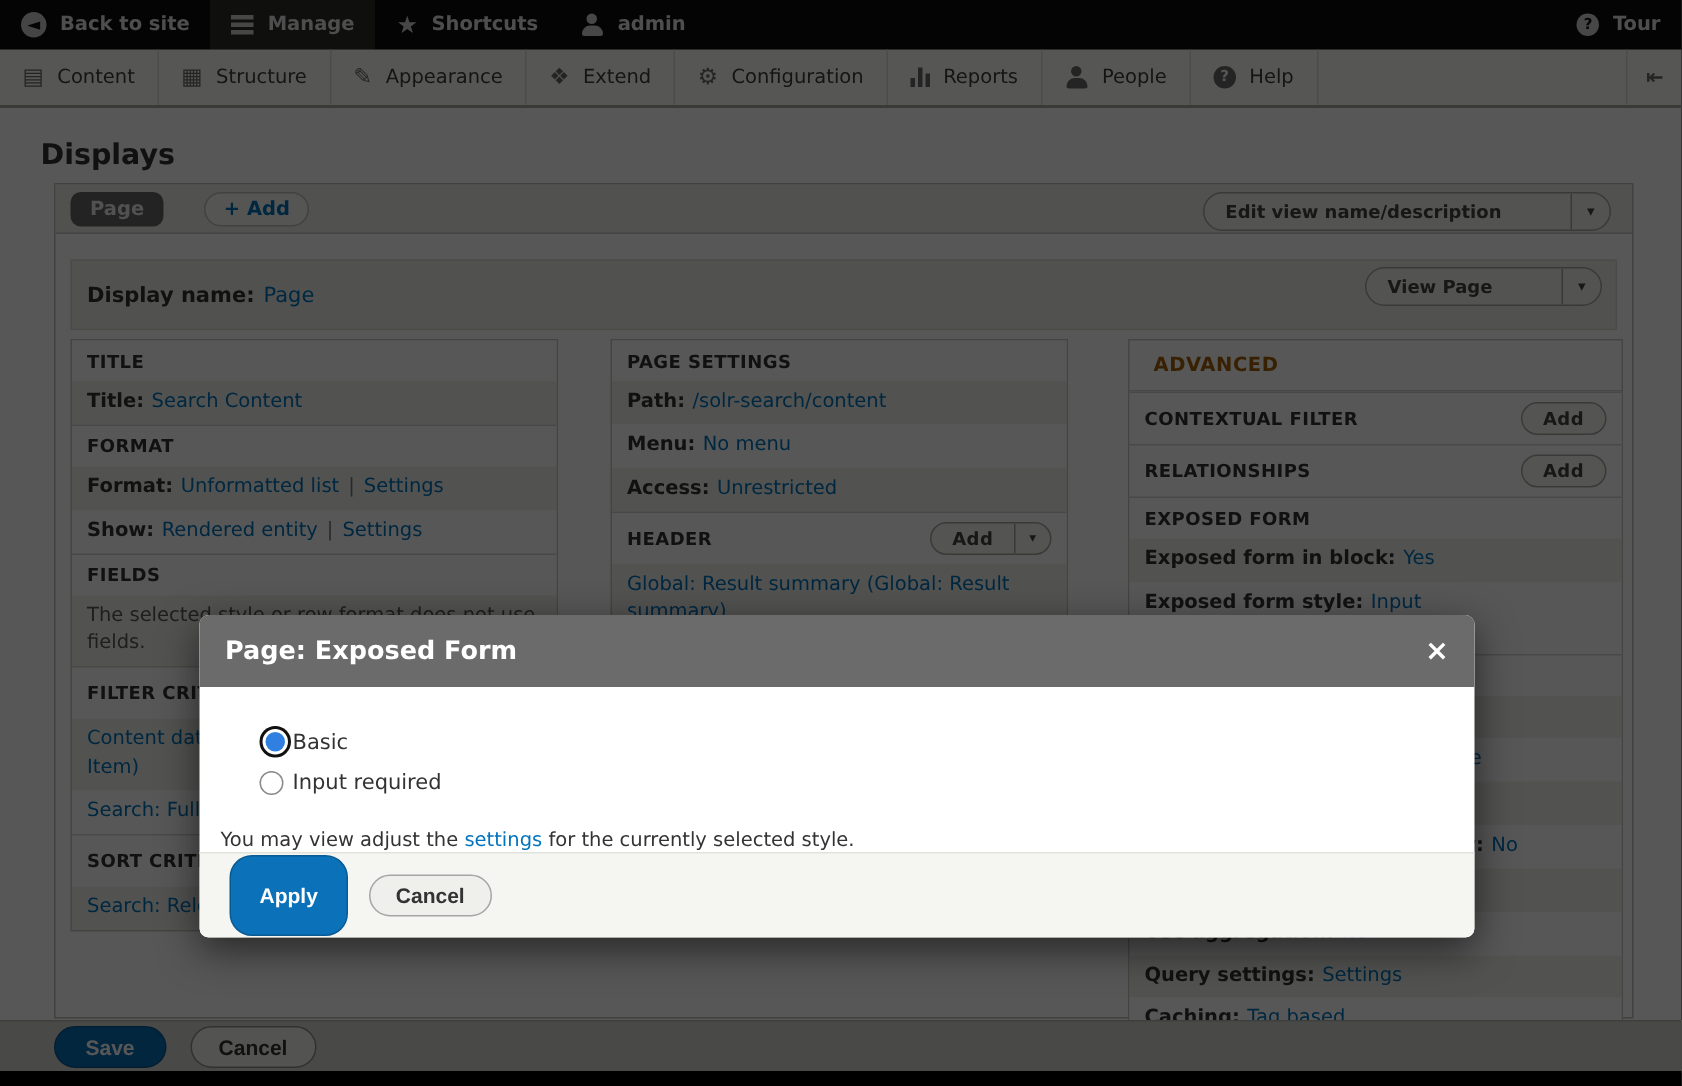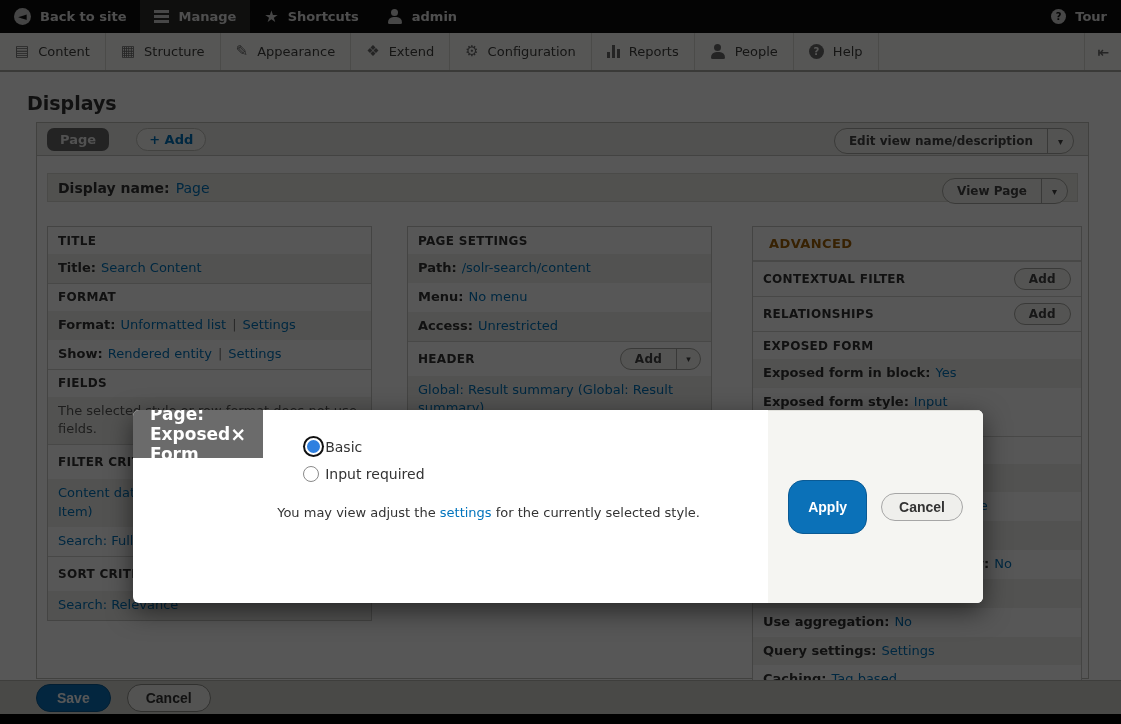--- a/index.html
+++ b/index.html
@@ -30,25 +30,25 @@
   .tray-right{margin-left:auto;display:flex;align-items:center;padding:0 12px;border-left:1px solid #dcdcd7;color:#6b6b6b;font-size:14px;font-weight:bold;cursor:pointer;}
 
   
   .content{position:absolute;top:72px;left:0;right:0;height:642px;background:#ffffff;color:#333;}
   .page-title{position:absolute;left:27px;top:20px;font-size:19px;font-weight:bold;color:#333;margin:0;}
 
   .views-container{position:absolute;left:36px;top:50px;width:1053px;height:557px;border:1px solid #bfbfba;background:#fff;box-sizing:border-box;}
   .tabs-row{height:33px;background:#ececea;border-bottom:1px solid #c5c5c0;position:relative;padding:5px 10px 0;box-sizing:border-box;}
   .tab-page{display:inline-block;background:#666;color:#ededed;padding:4px 13px;border-radius:7px;font-size:13px;font-weight:bold;cursor:pointer;}
   .btn-add-display{display:inline-block;margin-left:22px;background:#f9f9f7;border:1px solid #c0c0bb;border-radius:12px;color:#0074bd;font-weight:bold;font-size:13px;padding:3px 12px;cursor:pointer;}
-  .split-btn{position:absolute;display:inline-flex;align-items:stretch;background:#f4f4f1;border:1px solid #a8a8a3;border-radius:14px;overflow:hidden;font-size:12px;font-weight:bold;color:#444;cursor:pointer;}
+  .split-btn{position:absolute;display:inline-flex;align-items:stretch;background:#f4f4f1;border:1px solid #a8a8a3;border-radius:14px;overflow:hidden;font-size:12px;font-weight:bold;color:#444;cursor:pointer;gap:32px;}
   .split-btn .lbl{padding:5px 14px;}
   .split-btn .arrow{padding:5px 10px;border-left:1px solid #a8a8a3;font-size:10px;display:flex;align-items:center;}
   .edit-name-pos{right:14px;top:5px;}
-  .display-bar{position:relative;margin:17px 10px 0;height:29px;background:#ededE8;border:1px solid #d8d8d3;box-sizing:border-box;display:flex;align-items:center;padding:0 10px;}
+  .display-bar{position:relative;margin:17px 10px 0;height:47px;background:#ededE8;border:1px solid #d8d8d3;box-sizing:border-box;display:flex;align-items:center;padding:0 10px;}
   .display-bar .dn-label{font-weight:bold;font-size:14px;margin-right:6px;}
   .view-page-pos{right:9px;top:4px;}
   a.lnk{color:#0074bd;text-decoration:none;cursor:pointer;}
   .sep{color:#7a7a7a;padding:0 6px;}
 
   .columns{position:absolute;left:10px;top:103px;display:flex;}
   .col{box-sizing:border-box;border:1px solid #c8c8c3;background:#fff;align-self:flex-start;}
   .col1{width:325px;margin-right:35px;}
   .col2{width:305px;margin-right:40px;}
   .col3{width:330px;}
@@ -61,21 +61,21 @@
   .pill-btn .lbl{padding:3px 14px;}
   .pill-btn .arrow{padding:3px 9px;border-left:1px solid #a8a8a3;font-size:9px;display:flex;align-items:center;}
   .adv-row{padding:9px 16px;font-size:13px;font-weight:bold;letter-spacing:.4px;color:#a16207;border-bottom:1px solid #d4d4cf;cursor:pointer;}
 
   .save-bar{position:absolute;left:0;right:0;top:608px;height:34px;background:#d6d6d1;border-top:1px solid #b5b5b0;display:flex;align-items:center;}
   .btn-save{margin-left:36px;background:#0b71b8;border:1px solid #0a5a94;color:#fff;font-weight:bold;font-size:14px;padding:5px 20px;border-radius:15px;cursor:pointer;}
   .btn-cancel-page{margin-left:16px;background:#f2f2ef;border:1px solid #8f8f8a;color:#333;font-weight:bold;font-size:14px;padding:5px 18px;border-radius:15px;cursor:pointer;}
 
   
   .overlay{position:absolute;inset:0;background:rgba(0,0,0,0.66);z-index:10;}
-  .modal{position:absolute;left:133px;top:410px;width:850px;height:193px;z-index:20;background:#fff;border-radius:6px;overflow:hidden;box-shadow:0 8px 26px rgba(0,0,0,0.55);display:flex;}
+  .modal{position:absolute;left:133px;top:410px;width:850px;height:215px;z-index:20;background:#fff;border-radius:6px;overflow:hidden;box-shadow:0 8px 26px rgba(0,0,0,0.55);display:flex;flex-direction:column;}
   .modal-h{height:48px;flex:0 0 48px;background:#6b6b6b;color:#fff;display:flex;align-items:center;padding:0 17px;font-size:17px;font-weight:bold;}
   .modal-close{margin-left:auto;font-size:19px;font-weight:bold;color:#fff;cursor:pointer;line-height:1;}
   .modal-b{flex:1;padding:26px 14px 0;font-size:14px;color:#333;}
   .radio-row{display:flex;align-items:center;margin-bottom:9px;cursor:pointer;padding-left:26px;}
   .radio-sel{width:13px;height:13px;border-radius:50%;background:#2f80e0;border:2px solid #fff;box-shadow:0 0 0 2px #111;margin:2px 3px 2px 2px;flex:0 0 13px;}
   .radio-un{width:14px;height:14px;border-radius:50%;background:#fff;border:1px solid #8a8a8a;margin-right:6px;flex:0 0 14px;}
   .modal-note{margin-top:23px;font-size:13px;color:#333;}
   .modal-f{flex:0 0 56px;background:#f5f5f2;border-top:1px solid #e2e2dd;display:flex;align-items:center;padding:0 20px;gap:14px;}
   .btn-apply{background:#0b71b8;border:1px solid #0a5a94;color:#fff;font-weight:bold;font-size:14px;padding:18px 19px;border-radius:15px;cursor:pointer;}
   .btn-cancel{background:#efefec;border:1px solid #a6a6a6;color:#333;font-weight:bold;font-size:14px;padding:5px 17px;border-radius:15px;cursor:pointer;}

